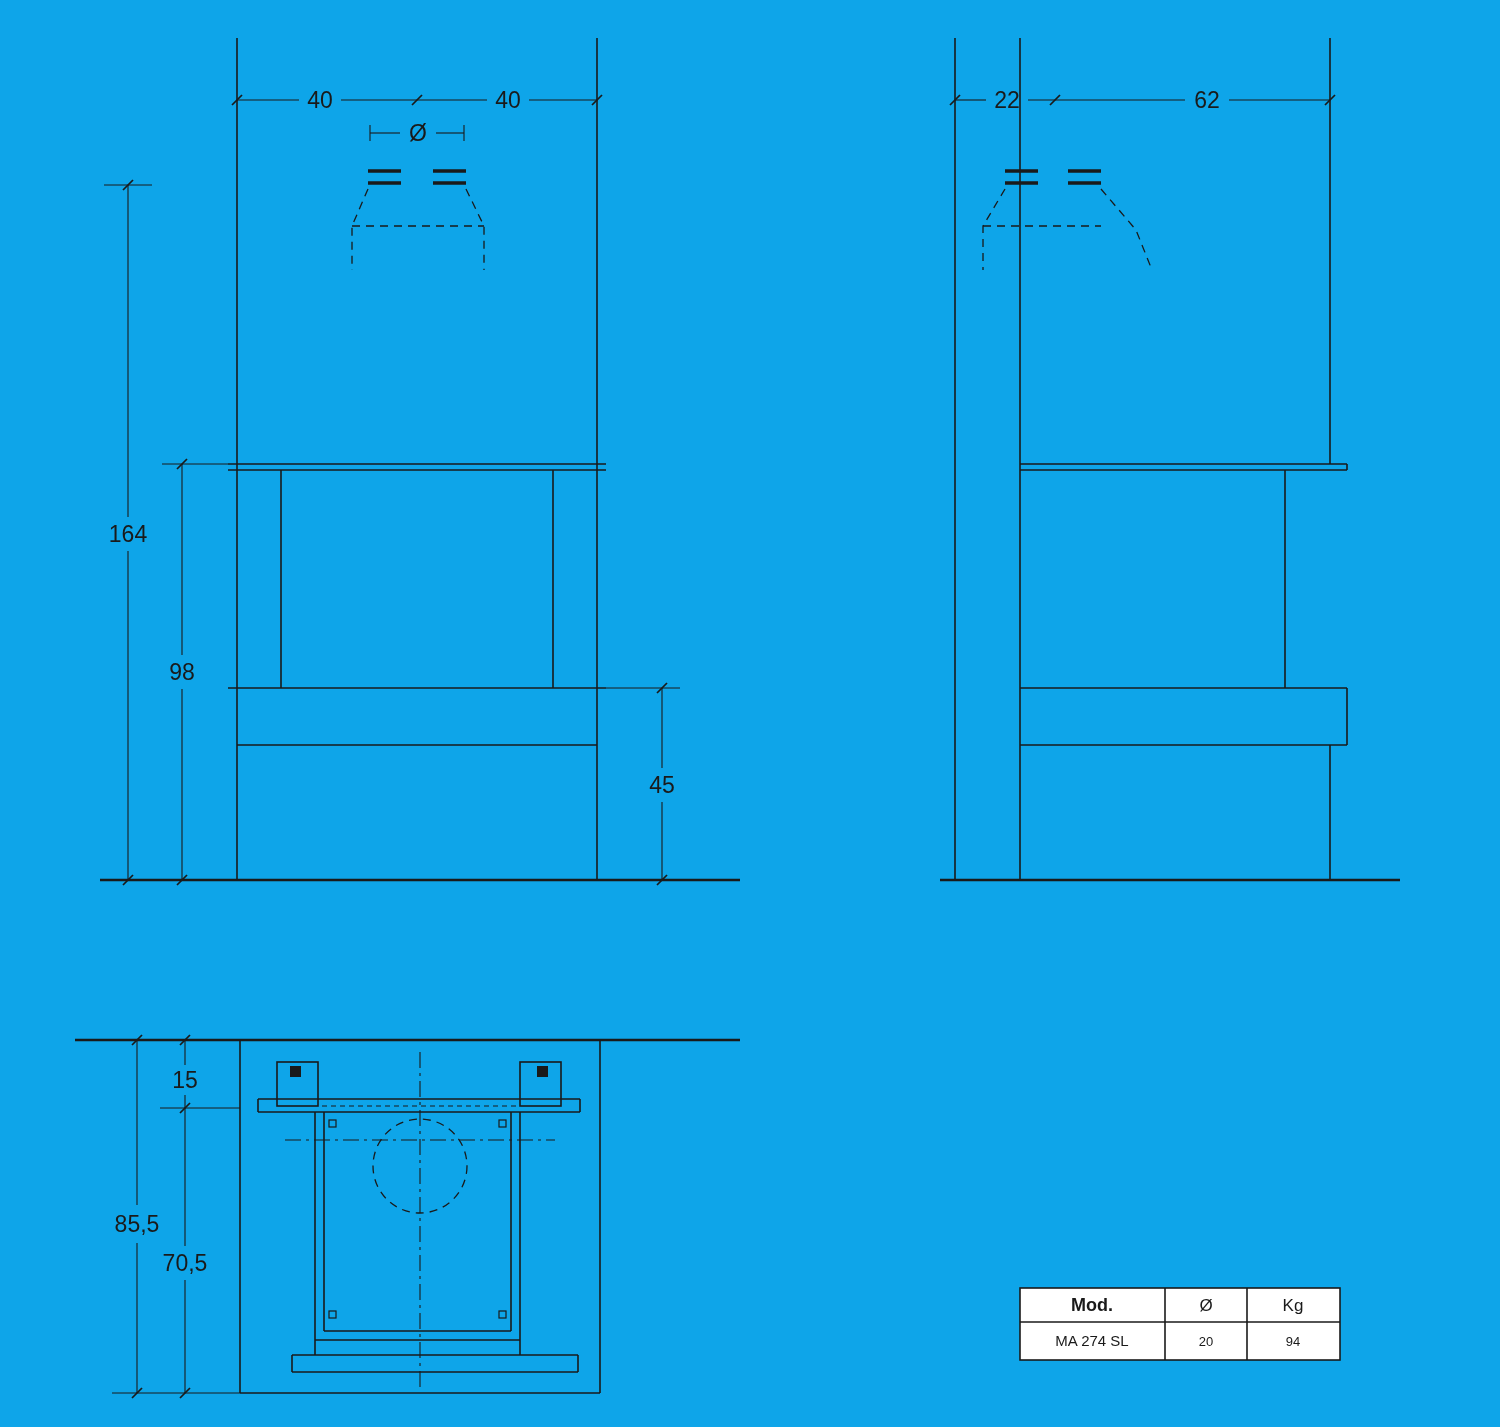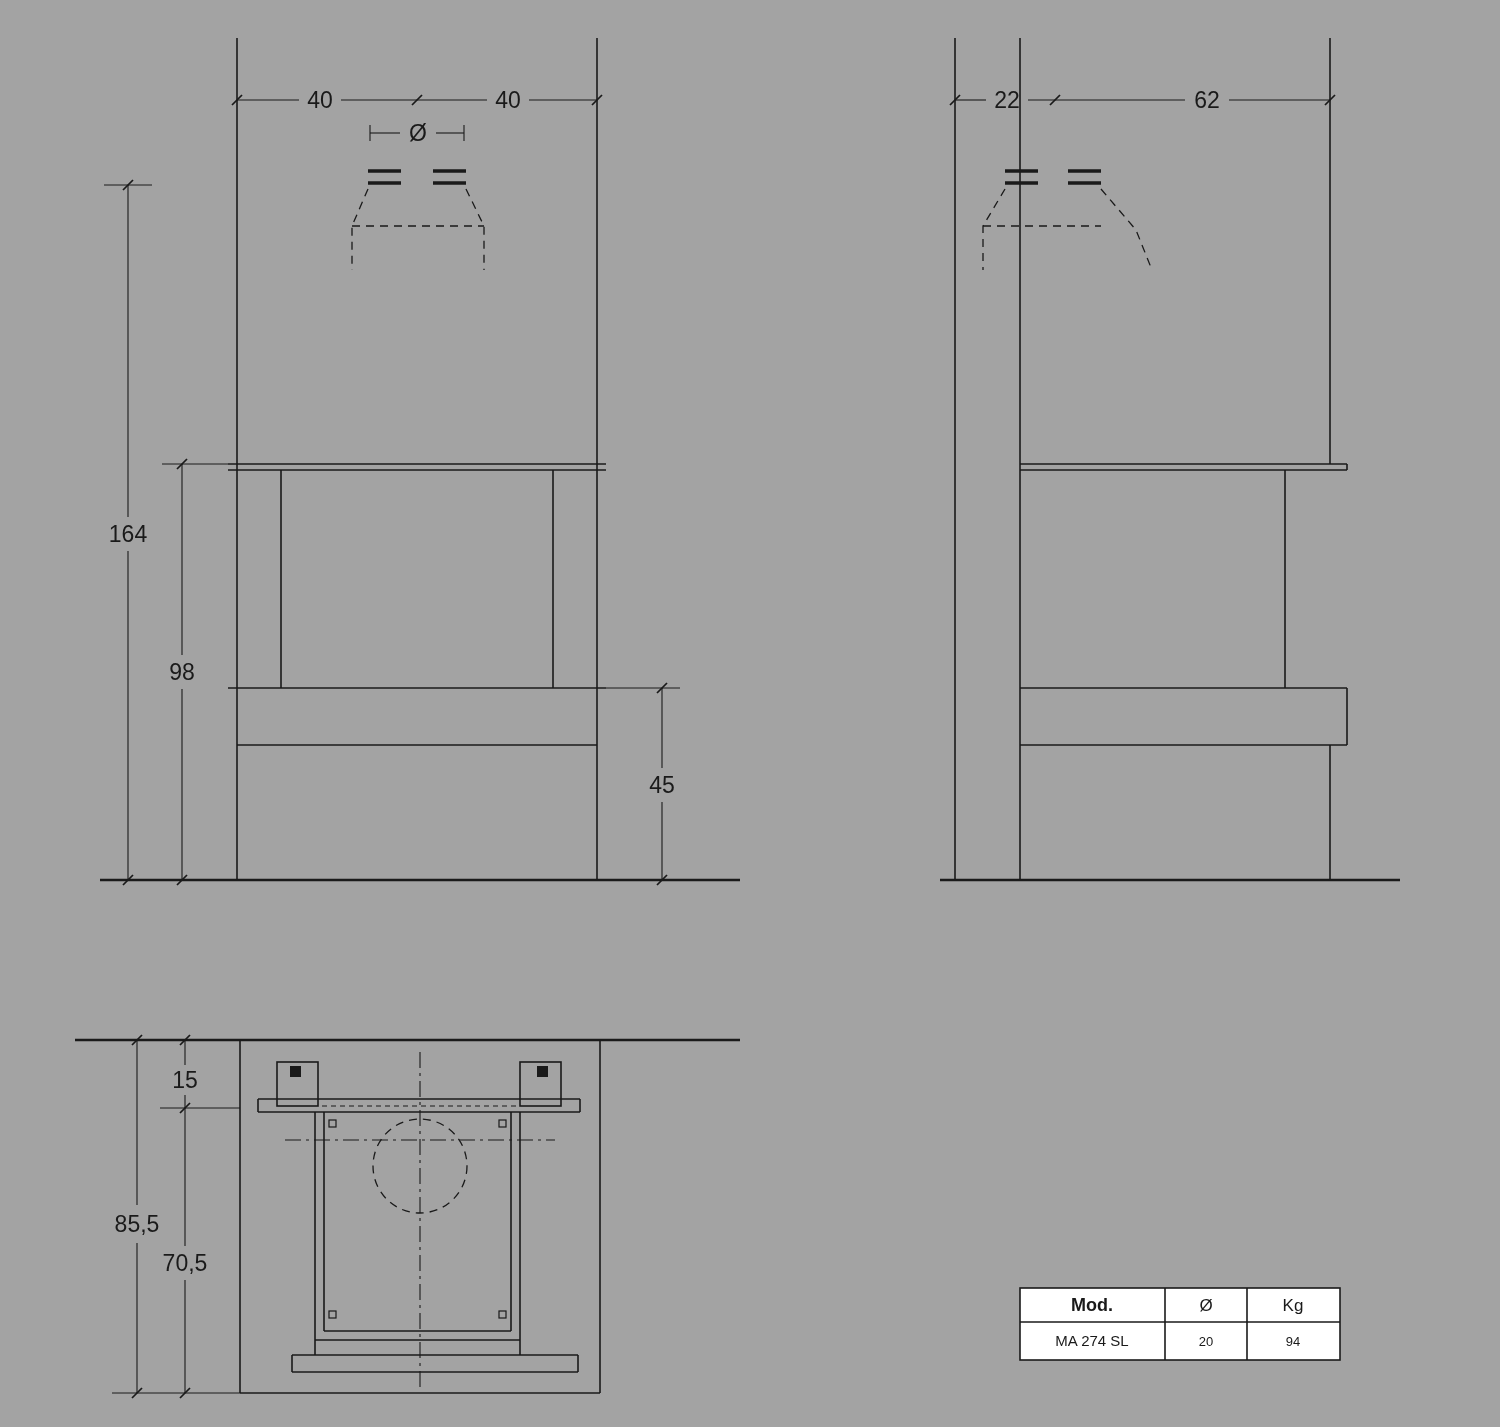--- a/index.html
+++ b/index.html
@@ -1,16 +1,16 @@
 <!DOCTYPE html>
 <html><head>
 <meta charset="utf-8">
 <style>
   html,body{margin:0;padding:0;background:#fff;}
-  .stage{position:relative;width:1500px;height:1427px;background:#a3a3a3;font-family:"Liberation Sans",sans-serif;}
+  .stage{position:relative;width:1500px;height:1427px;background:#0ea5e9;font-family:"Liberation Sans",sans-serif;}
   svg{position:absolute;top:0;left:0;}
   .ol{stroke:#1a1a1a;stroke-width:1.6;fill:none;}
   .ground{stroke:#1a1a1a;stroke-width:2.6;fill:none;}
   .wall{stroke:#1a1a1a;stroke-width:2.4;fill:none;}
   .dim{stroke:#1a1a1a;stroke-width:1.1;fill:none;}
   .ext{stroke:#1a1a1a;stroke-width:1;fill:none;}
   .tick{stroke:#1a1a1a;stroke-width:1.7;fill:none;}
   .bar{stroke:#1a1a1a;stroke-width:3.4;fill:none;}
   .dashed{stroke:#1a1a1a;stroke-width:1.3;fill:none;stroke-dasharray:8 6;}
   .dashsm{stroke:#1a1a1a;stroke-width:1.2;fill:none;stroke-dasharray:5 4;}

